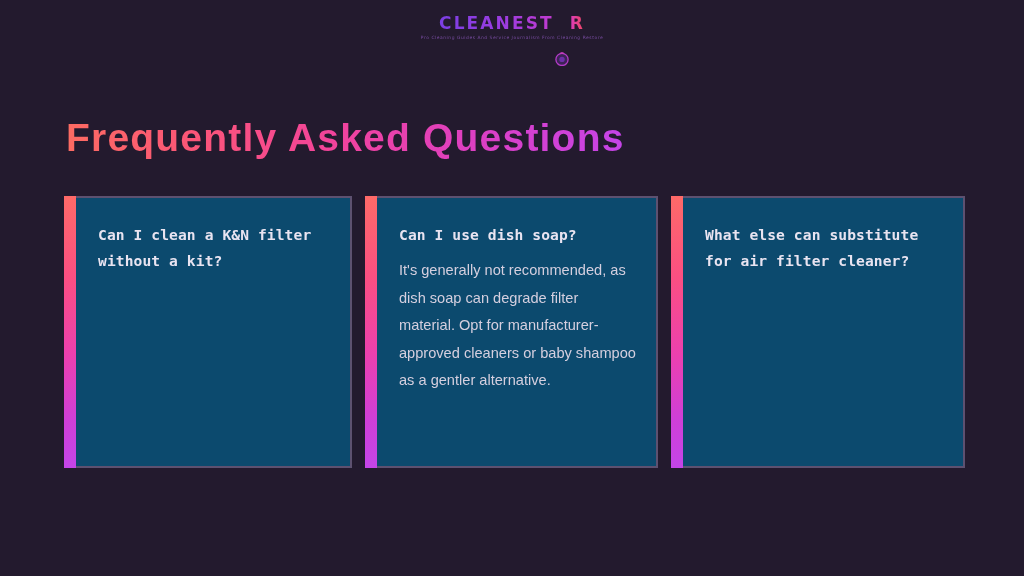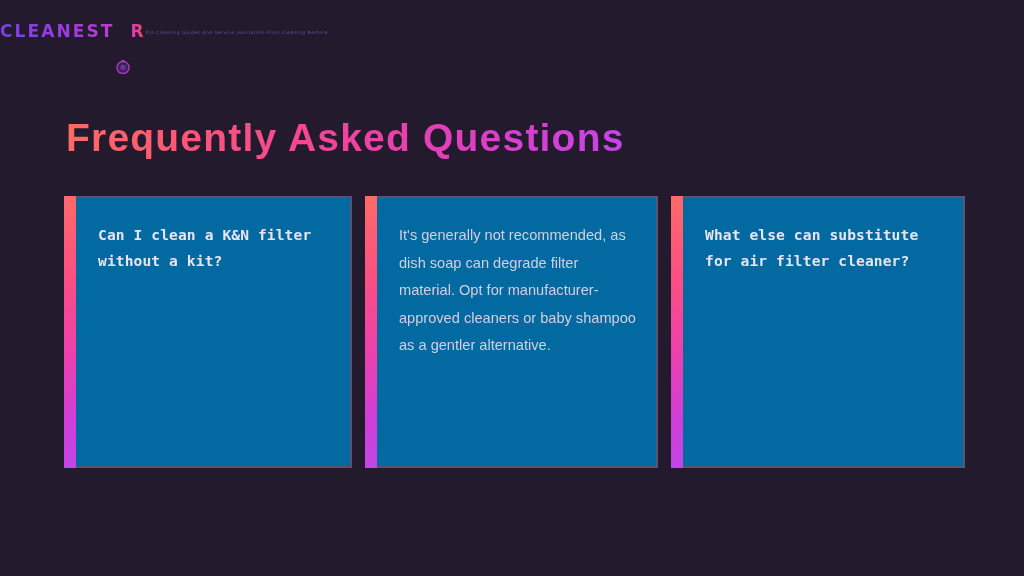--- a/index.html
+++ b/index.html
@@ -14,21 +14,21 @@
     overflow:hidden;
     position:relative;
   }
 
   
   #brand-header {
     position:absolute;
     top:14px; left:0; right:0;
     height:34px;
     display:flex;
-    flex-direction:row;
+    flex-direction:column;
     align-items:center;
     justify-content:flex-start;
   }
 
   #brand-wordmark {
     display:flex;
     align-items:center;
     justify-content:center;
     height:18px;
     letter-spacing:2.1px;
@@ -87,21 +87,21 @@
     left:64px; top:196px;
     width:894px; height:272px;
     display:flex;
     gap:13px;
   }
 
   .faq-card {
     position:relative;
     flex:1 1 0;
     min-width:0;
-    background:#0369a1;
+    background:#0c4a6e;
     border:2px solid #5d5170;
     padding:24px 18px 16px 32px;
   }
 
   .faq-accent-bar {
     position:absolute;
     left:-2px; top:-2px;
     width:12px; height:272px;
     background:linear-gradient(180deg,#fe6a68 0%,#fb4f82 30%,#ec40ae 58%,#cf3fd7 82%,#c445e8 100%);
   }
@@ -150,20 +150,21 @@
 
 <div id="faq-card-row">
 
   <div class="faq-card" id="faq-card-1">
     <div class="faq-accent-bar"></div>
     <div class="faq-question">Can I clean a K&amp;N filter without a kit?</div>
   </div>
 
   <div class="faq-card" id="faq-card-2">
     <div class="faq-accent-bar"></div>
+    <div class="faq-question">Can I use dish soap?</div>
     <div class="faq-answer">It's generally not recommended, as dish soap can degrade filter material. Opt for manufacturer-approved cleaners or baby shampoo as a gentler alternative.</div>
   </div>
 
   <div class="faq-card" id="faq-card-3">
     <div class="faq-accent-bar"></div>
     <div class="faq-question">What else can substitute for air filter cleaner?</div>
   </div>
 
 </div>
 

